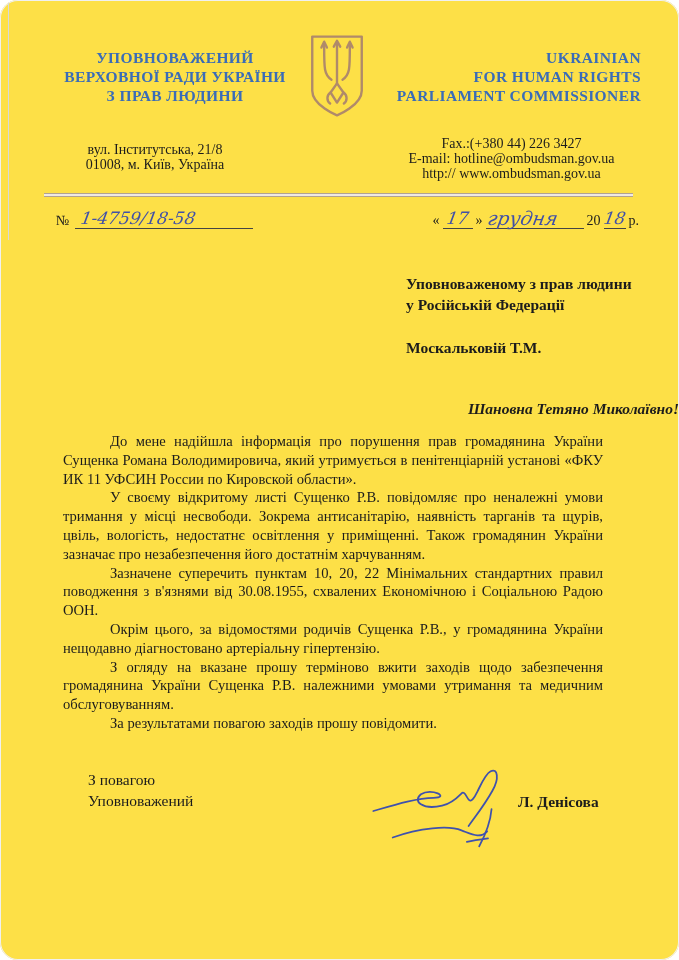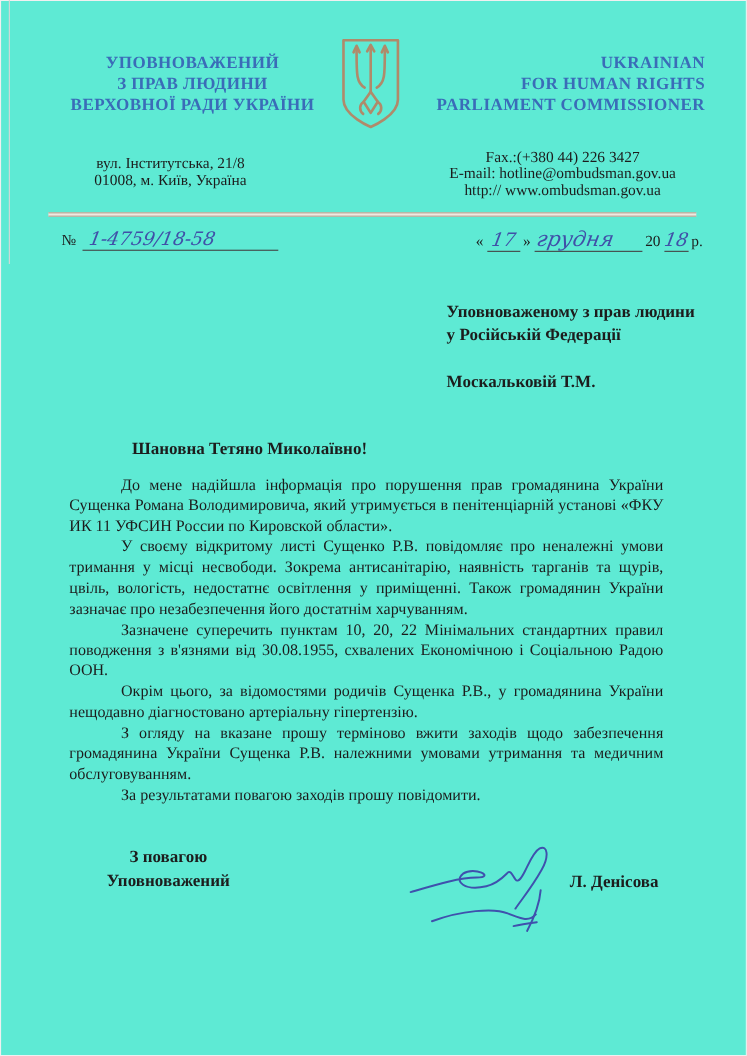--- a/index.html
+++ b/index.html
@@ -4,25 +4,26 @@
 <style>
   html, body {
     margin: 0;
     padding: 0;
     background: #ffffff;
   }
   .page {
     position: relative;
     width: 679px;
     height: 960px;
-    background: #5eead4;
+    background: #fde047;
     font-family: "Liberation Serif", serif;
     color: #1c1c1c;
     overflow: hidden;
     box-shadow: inset 0 0 0 1px #f0f0f0;
+    border-radius: 18px;
   }
   .scan-edge {
     position: absolute;
     left: 8px; top: 0;
     width: 1px; height: 240px;
     background: #d8d8d8;
   }
 
   
   .header-row {
@@ -124,24 +125,25 @@
     margin: 44px 0 0 406px;
     font-weight: bold;
     font-size: 15.5px;
     line-height: 21px;
   }
   .recipient .name { margin-top: 22px; }
 
   
   .salutation {
     margin-top: 42px;
-    text-align: left;
+    text-align: right;
     text-indent: 120px;
     font-weight: bold;
     font-size: 15.5px;
+    font-style: italic;
   }
 
   
   .body-text {
     margin: 14px 76px 0 63px;
     font-size: 14.6px;
     line-height: 18.8px;
     text-align: justify;
   }
   .body-text p {
@@ -149,24 +151,24 @@
     text-indent: 47px;
   }
 
   
   .sig-row {
     display: flex;
     align-items: flex-start;
     margin: 36px 40px 0 88px;
   }
   .sig-closing {
-    font-weight: bold;
+    font-weight: normal;
     font-size: 15.5px;
     line-height: 21px;
-    text-align: center;
+    text-align: left;
     width: 130px;
   }
   .sig-scrawl {
     margin-left: 150px;
     margin-top: -6px;
   }
   .sig-name {
     font-weight: bold;
     font-size: 15.5px;
     margin-top: 24px;
@@ -177,22 +179,22 @@
 </style>
 </head>
 <body>
 
 <div class="page">
   <div class="scan-edge"></div>
 
   <div class="header-row">
     <div class="title-ua">
       <div>УПОВНОВАЖЕНИЙ</div>
+      <div>ВЕРХОВНОЇ РАДИ УКРАЇНИ</div>
       <div>З ПРАВ ЛЮДИНИ</div>
-      <div>ВЕРХОВНОЇ РАДИ УКРАЇНИ</div>
     </div>
     <div class="emblem-wrap">
       <svg width="66" height="88" viewBox="0 0 72 96">
         <path class="emblem-stroke" d="M9 5 H63 V64 C63 80 36 91 36 91 C36 91 9 80 9 64 Z"></path>
         <path class="emblem-stroke" d="M36 12 V56"></path>
         <path class="emblem-stroke" d="M32.5 16 L36 9.5 L39.5 16"></path>
         <path class="emblem-stroke" d="M22 13 C22 38 21.5 47 30 52"></path>
         <path class="emblem-stroke" d="M50 13 C50 38 50.5 47 42 52"></path>
         <path class="emblem-stroke" d="M19 17 L22 10.5 L25 17"></path>
         <path class="emblem-stroke" d="M47 17 L50 10.5 L53 17"></path>

